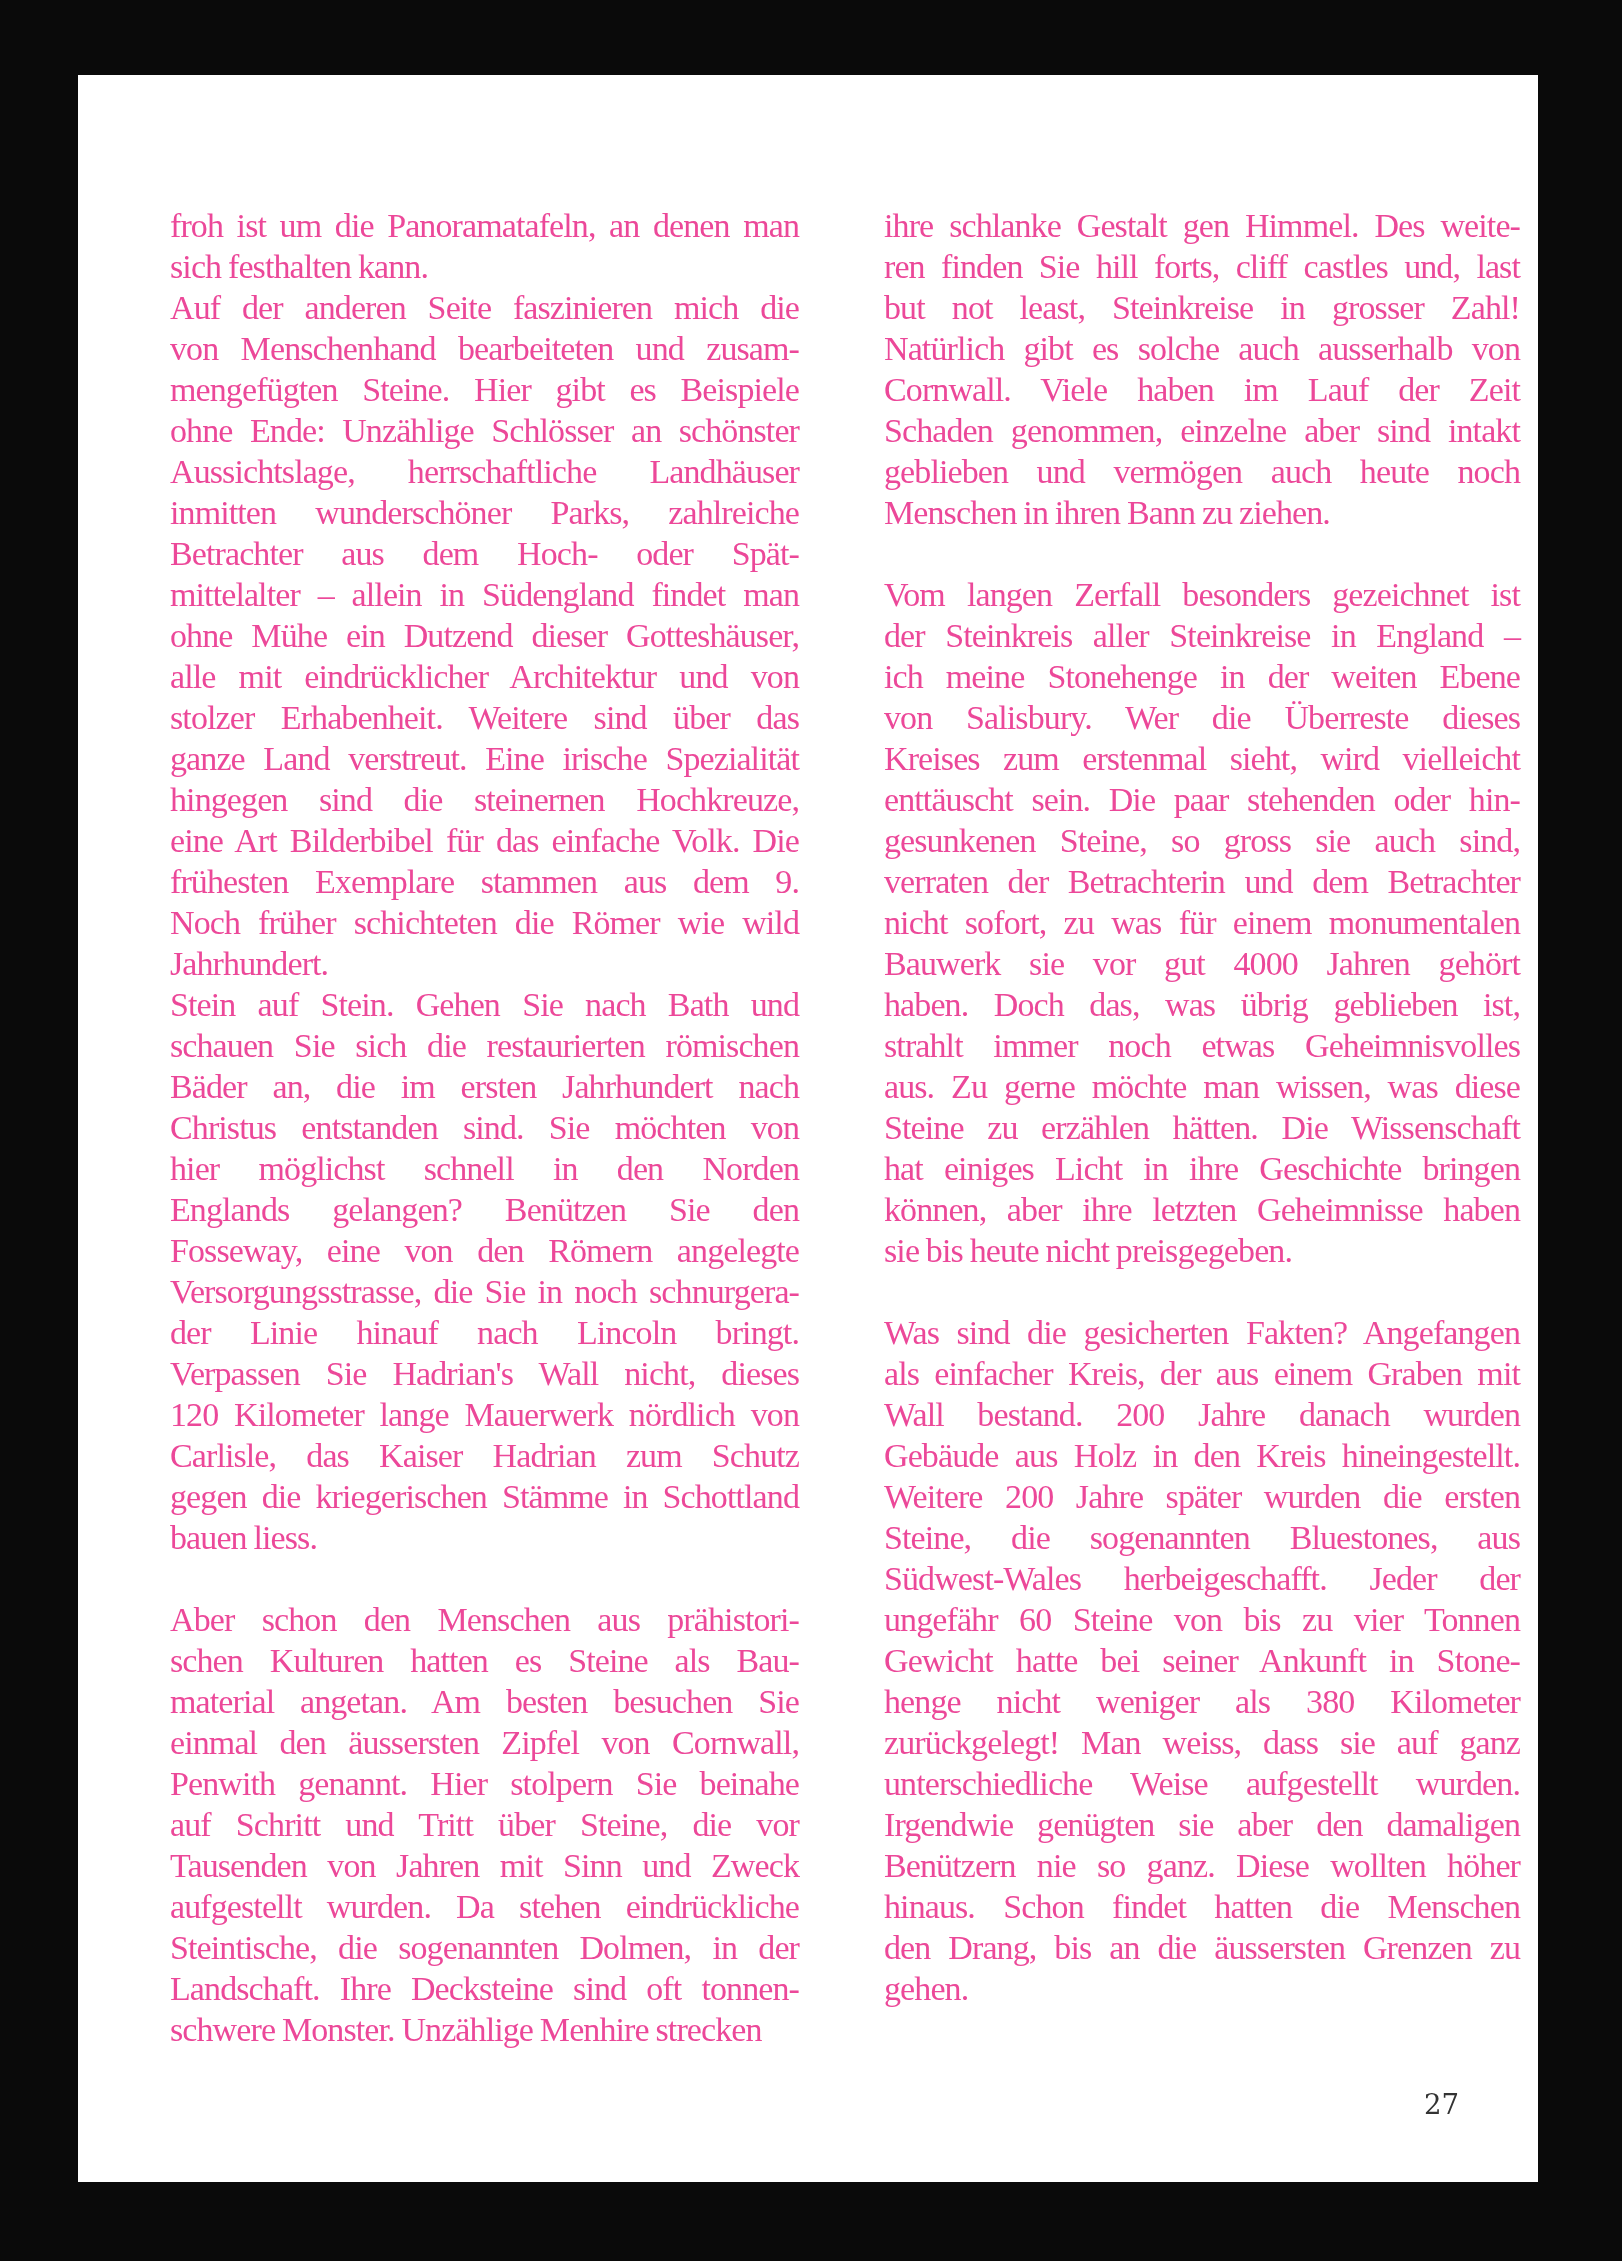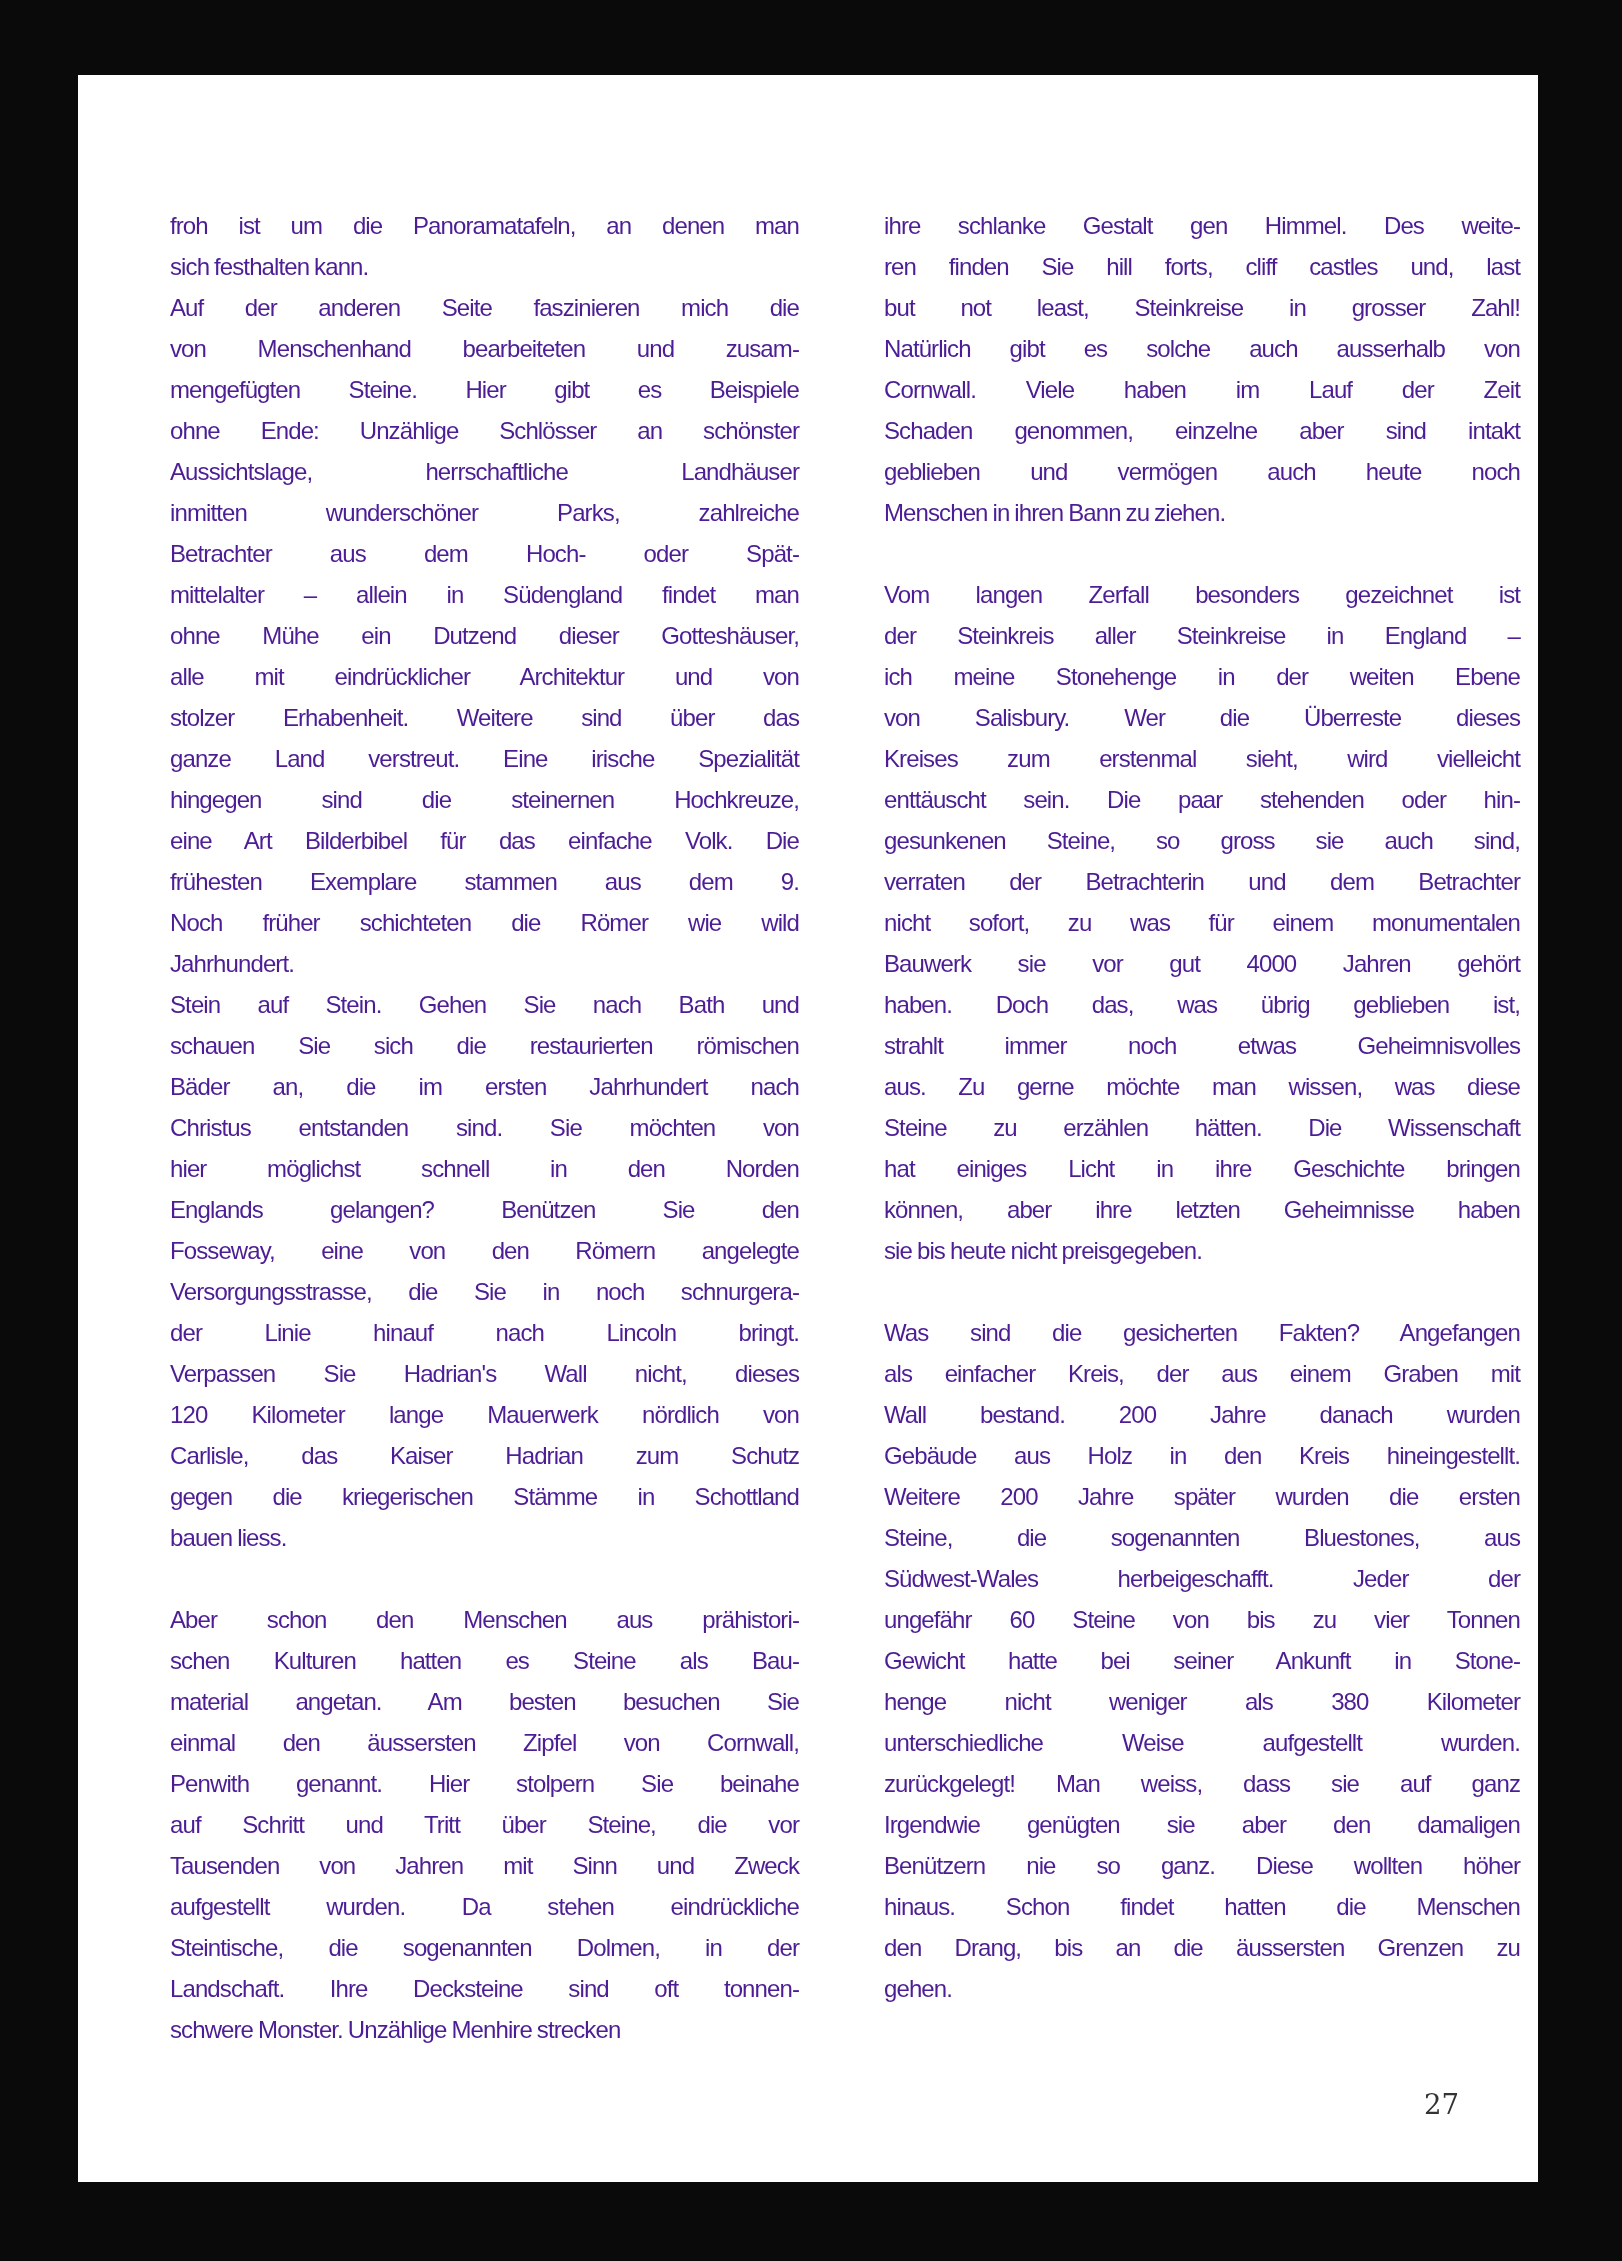--- a/index.html
+++ b/index.html
@@ -11,24 +11,24 @@
   .page {
     position: absolute;
     left: 78px; top: 75px;
     width: 1460px; height: 2107px;
     background: #ffffff;
   }
   .col {
     position: absolute;
     top: 130px;
     width: 629px;
-    font-family: Liberation Sans, sans-serif;
-    font-size: 24px;
+    font-family: Liberation Serif, serif;
+    font-size: 34px;
     line-height: 41px;
-    color: #4c1d95;
+    color: #ec4899;
     letter-spacing: -0.9px;
     word-spacing: -0.8px;
   }
   .col-left { left: 92px; }
   .col-right { left: 775px; width: 636px; margin-left: 31px; }
   .line {
     display: block;
     white-space: nowrap;
     text-align: justify;
     text-align-last: justify;
@@ -127,22 +127,22 @@
       <span class="line">Was sind die gesicherten Fakten? Angefangen</span>
       <span class="line">als einfacher Kreis, der aus einem Graben mit</span>
       <span class="line">Wall bestand. 200 Jahre danach wurden</span>
       <span class="line">Gebäude aus Holz in den Kreis hineingestellt.</span>
       <span class="line">Weitere 200 Jahre später wurden die ersten</span>
       <span class="line">Steine, die sogenannten Bluestones, aus</span>
       <span class="line">Südwest-Wales herbeigeschafft. Jeder der</span>
       <span class="line">ungefähr 60 Steine von bis zu vier Tonnen</span>
       <span class="line">Gewicht hatte bei seiner Ankunft in Stone-</span>
       <span class="line">henge nicht weniger als 380 Kilometer</span>
+      <span class="line">zurückgelegt! Man weiss, dass sie auf ganz</span>
       <span class="line">unterschiedliche Weise aufgestellt wurden.</span>
-      <span class="line">zurückgelegt! Man weiss, dass sie auf ganz</span>
       <span class="line">Irgendwie genügten sie aber den damaligen</span>
       <span class="line">Benützern nie so ganz. Diese wollten höher</span>
       <span class="line">hinaus. Schon findet hatten die Menschen</span>
       <span class="line">den Drang, bis an die äussersten Grenzen zu</span>
       <span class="line last">gehen.</span>
     </div>
   <div class="page-number">27</div>
 </div>
 
 

